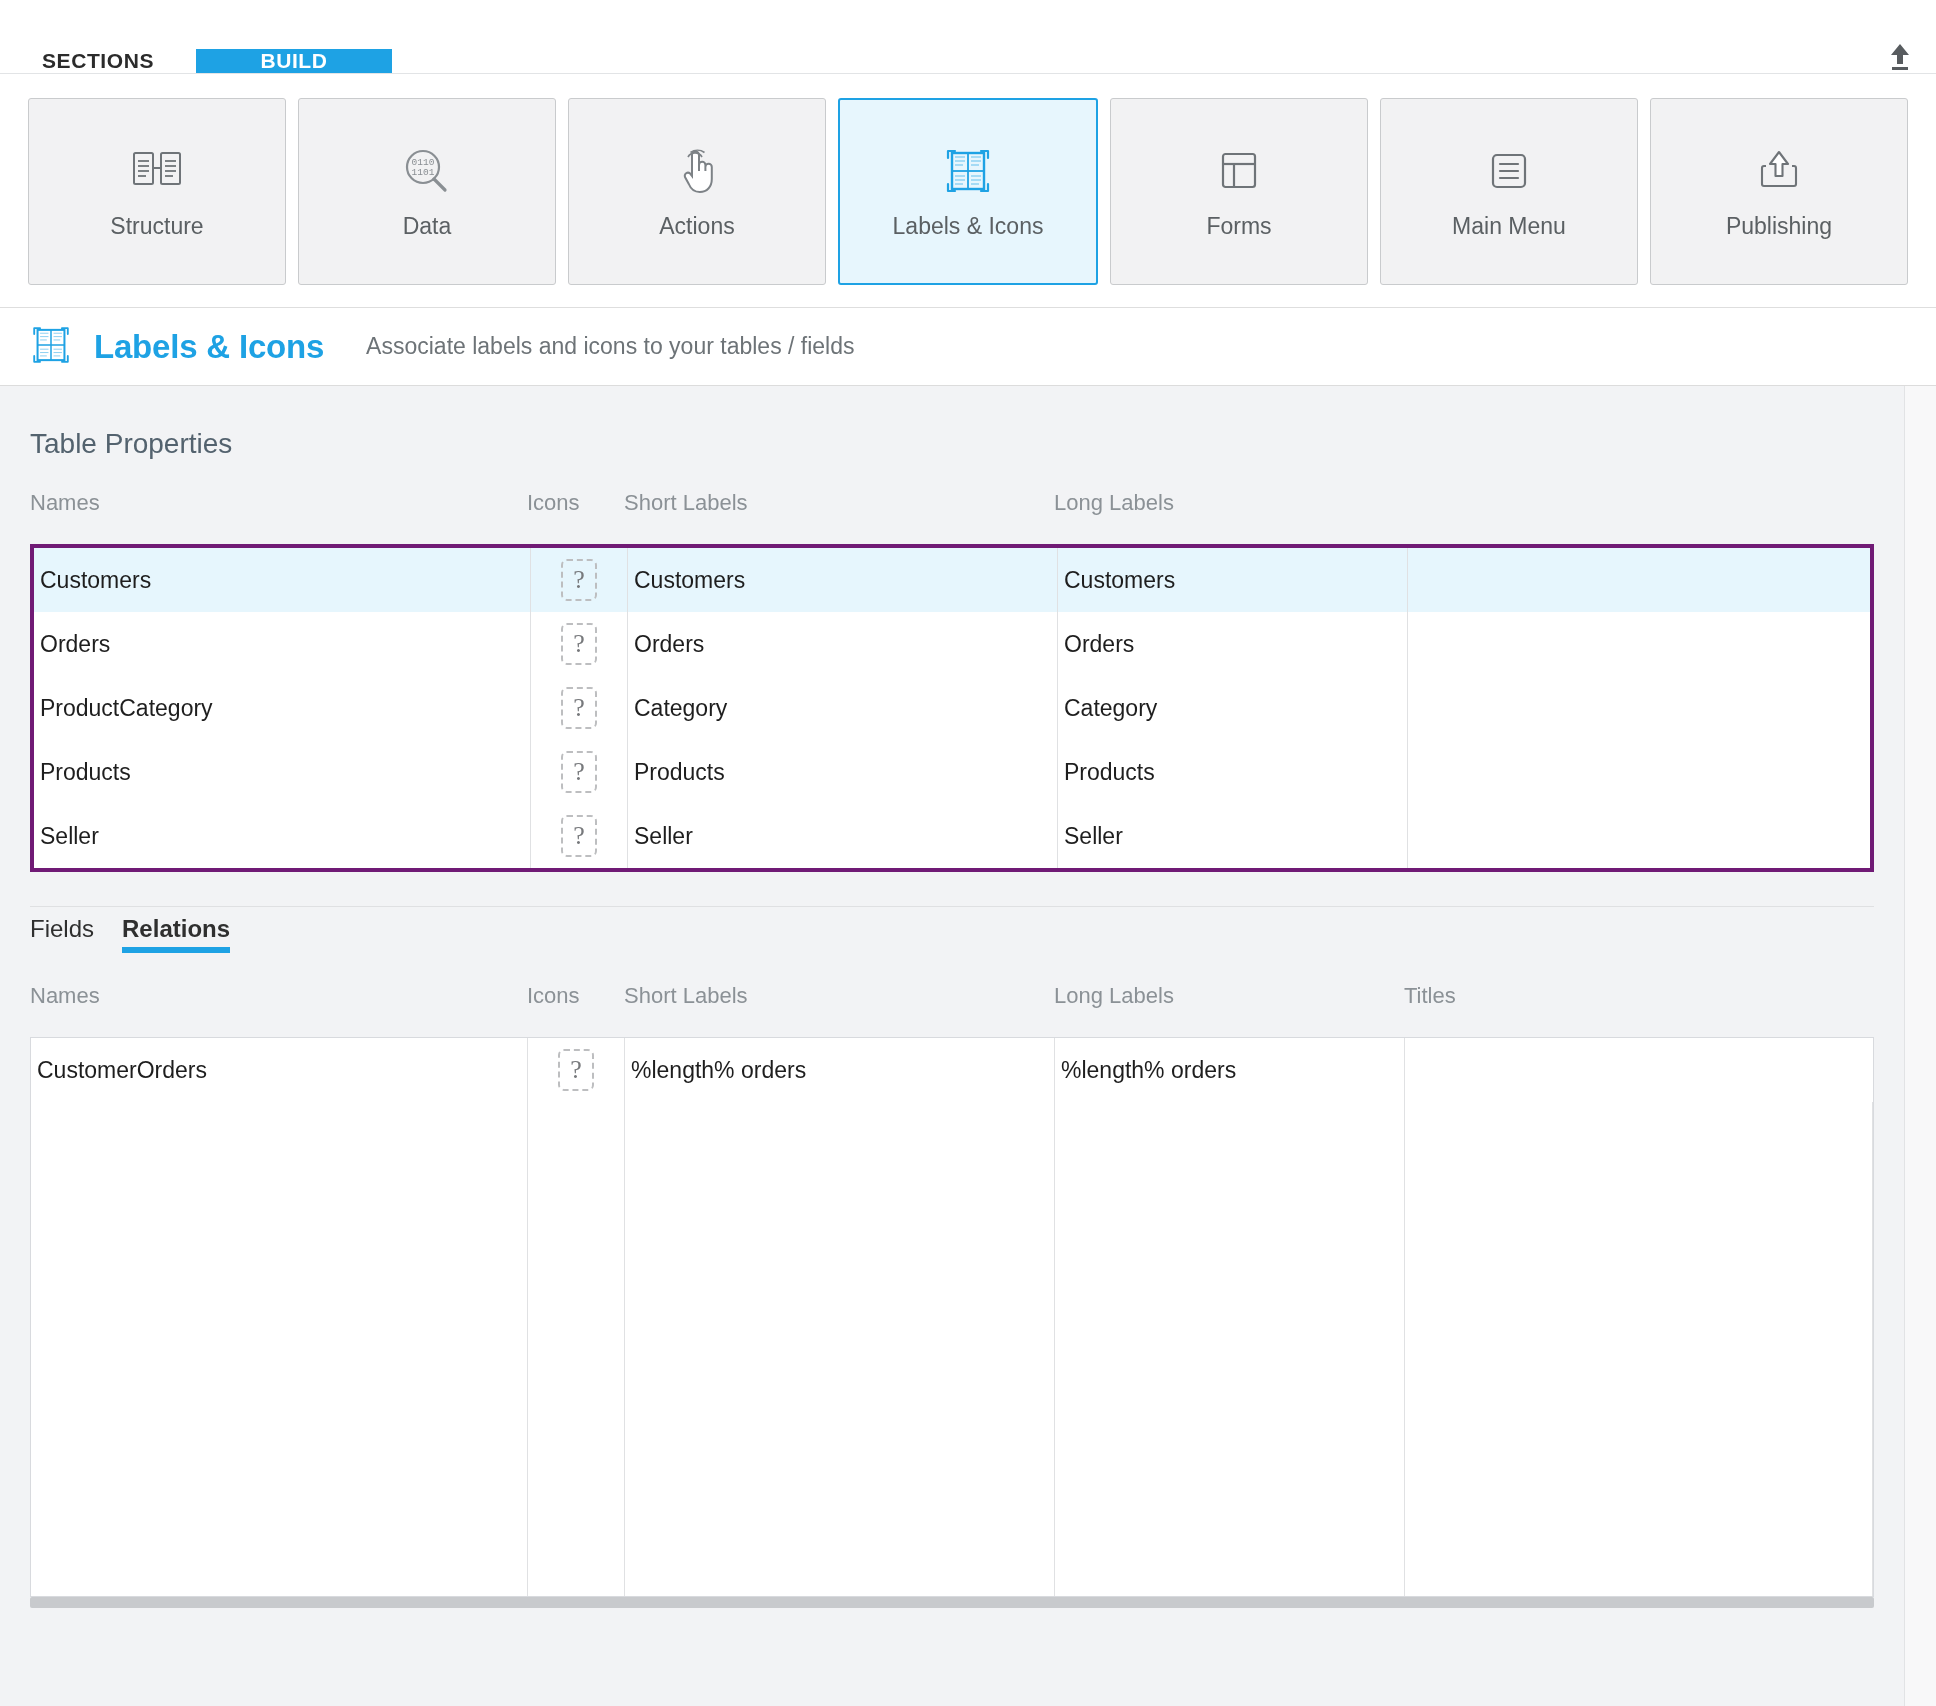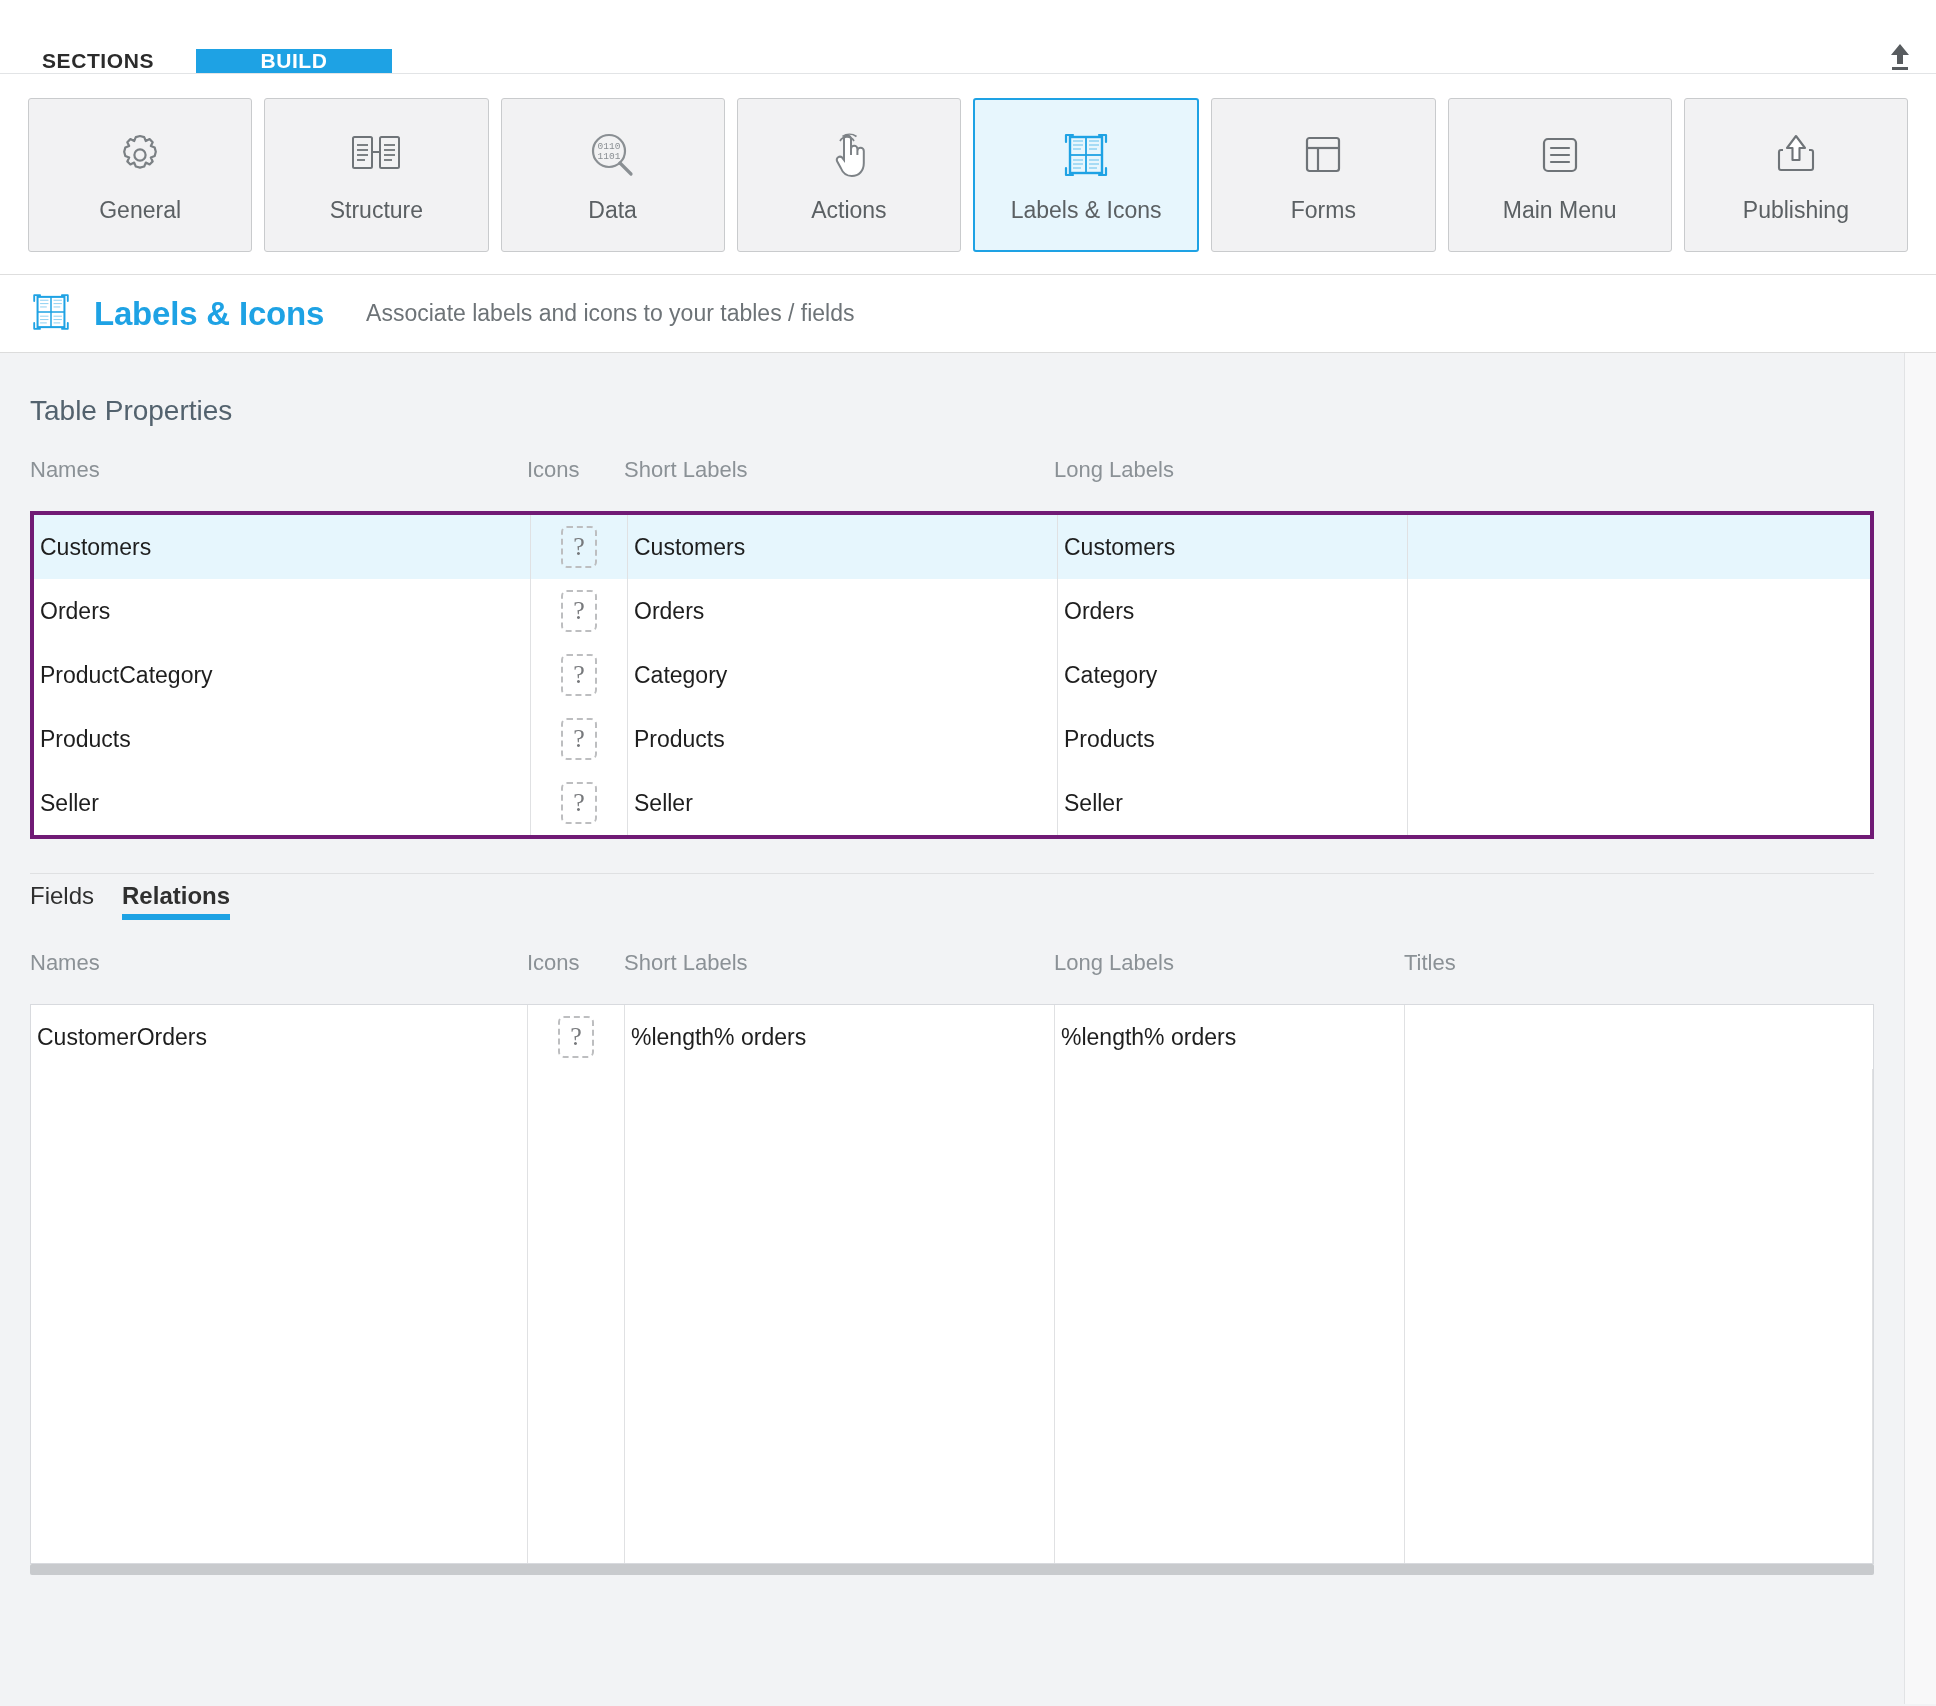--- a/index.html
+++ b/index.html
@@ -51,21 +51,21 @@
   
   .sectionbar {
     background: #ffffff;
     padding: 24px 28px 22px 28px;
     display: flex;
     gap: 12px;
     border-bottom: 1px solid #dedede;
   }
   .sec-btn {
     flex: 1;
-    height: 154px;
+    height: 187px;
     border: 1px solid #c9cbcd;
     background: #f2f2f3;
     border-radius: 3px;
     display: flex;
     flex-direction: column;
     align-items: center;
     justify-content: center;
     gap: 14px;
     cursor: pointer;
   }
@@ -241,29 +241,20 @@
   <div class="upload-btn">
     <svg width="30" height="32" viewBox="0 0 30 32">
       <path d="M15 3 L24 14 L18 14 L18 23 L12 23 L12 14 L6 14 Z" fill="#585c5f"></path>
       <rect x="7" y="26" width="16" height="3" fill="#585c5f"></rect>
     </svg>
   </div>
 </div>
 
 <div class="sectionbar">
 
-  <div class="sec-btn">
-    <span class="sec-ico">
-      <svg width="50" height="50" viewBox="0 0 50 50">
-        <path d="M25 6 l4.2 1.1 1.6 3.9 3.8-1.9 3.1 3.1 -1.9 3.8 3.9 1.6 1.1 4.2 -1.1 4.2 -3.9 1.6 1.9 3.8 -3.1 3.1 -3.8-1.9 -1.6 3.9 -4.2 1.1 -4.2-1.1 -1.6-3.9 -3.8 1.9 -3.1-3.1 1.9-3.8 -3.9-1.6 -1.1-4.2 1.1-4.2 3.9-1.6 -1.9-3.8 3.1-3.1 3.8 1.9 1.6-3.9 Z" fill="none" stroke="#7b8084" stroke-width="2.2" stroke-linejoin="round"></path>
-        <circle cx="25" cy="25" r="5.6" fill="none" stroke="#7b8084" stroke-width="2.2"></circle>
-      </svg>
-    </span>
-    <span class="sec-lbl">General</span>
-  </div>
 
   <div class="sec-btn">
     <span class="sec-ico">
       <svg width="54" height="48" viewBox="0 0 54 48">
         <rect x="4" y="6" width="19" height="31" rx="1.5" fill="none" stroke="#6f7478" stroke-width="2"></rect>
         <rect x="31" y="6" width="19" height="31" rx="1.5" fill="none" stroke="#6f7478" stroke-width="2"></rect>
         <line x1="23" y1="21" x2="31" y2="21" stroke="#6f7478" stroke-width="2"></line>
         <g stroke="#6f7478" stroke-width="1.8">
           <line x1="8" y1="14" x2="19" y2="14"></line>
             <line x1="8" y1="19" x2="19" y2="19"></line>

